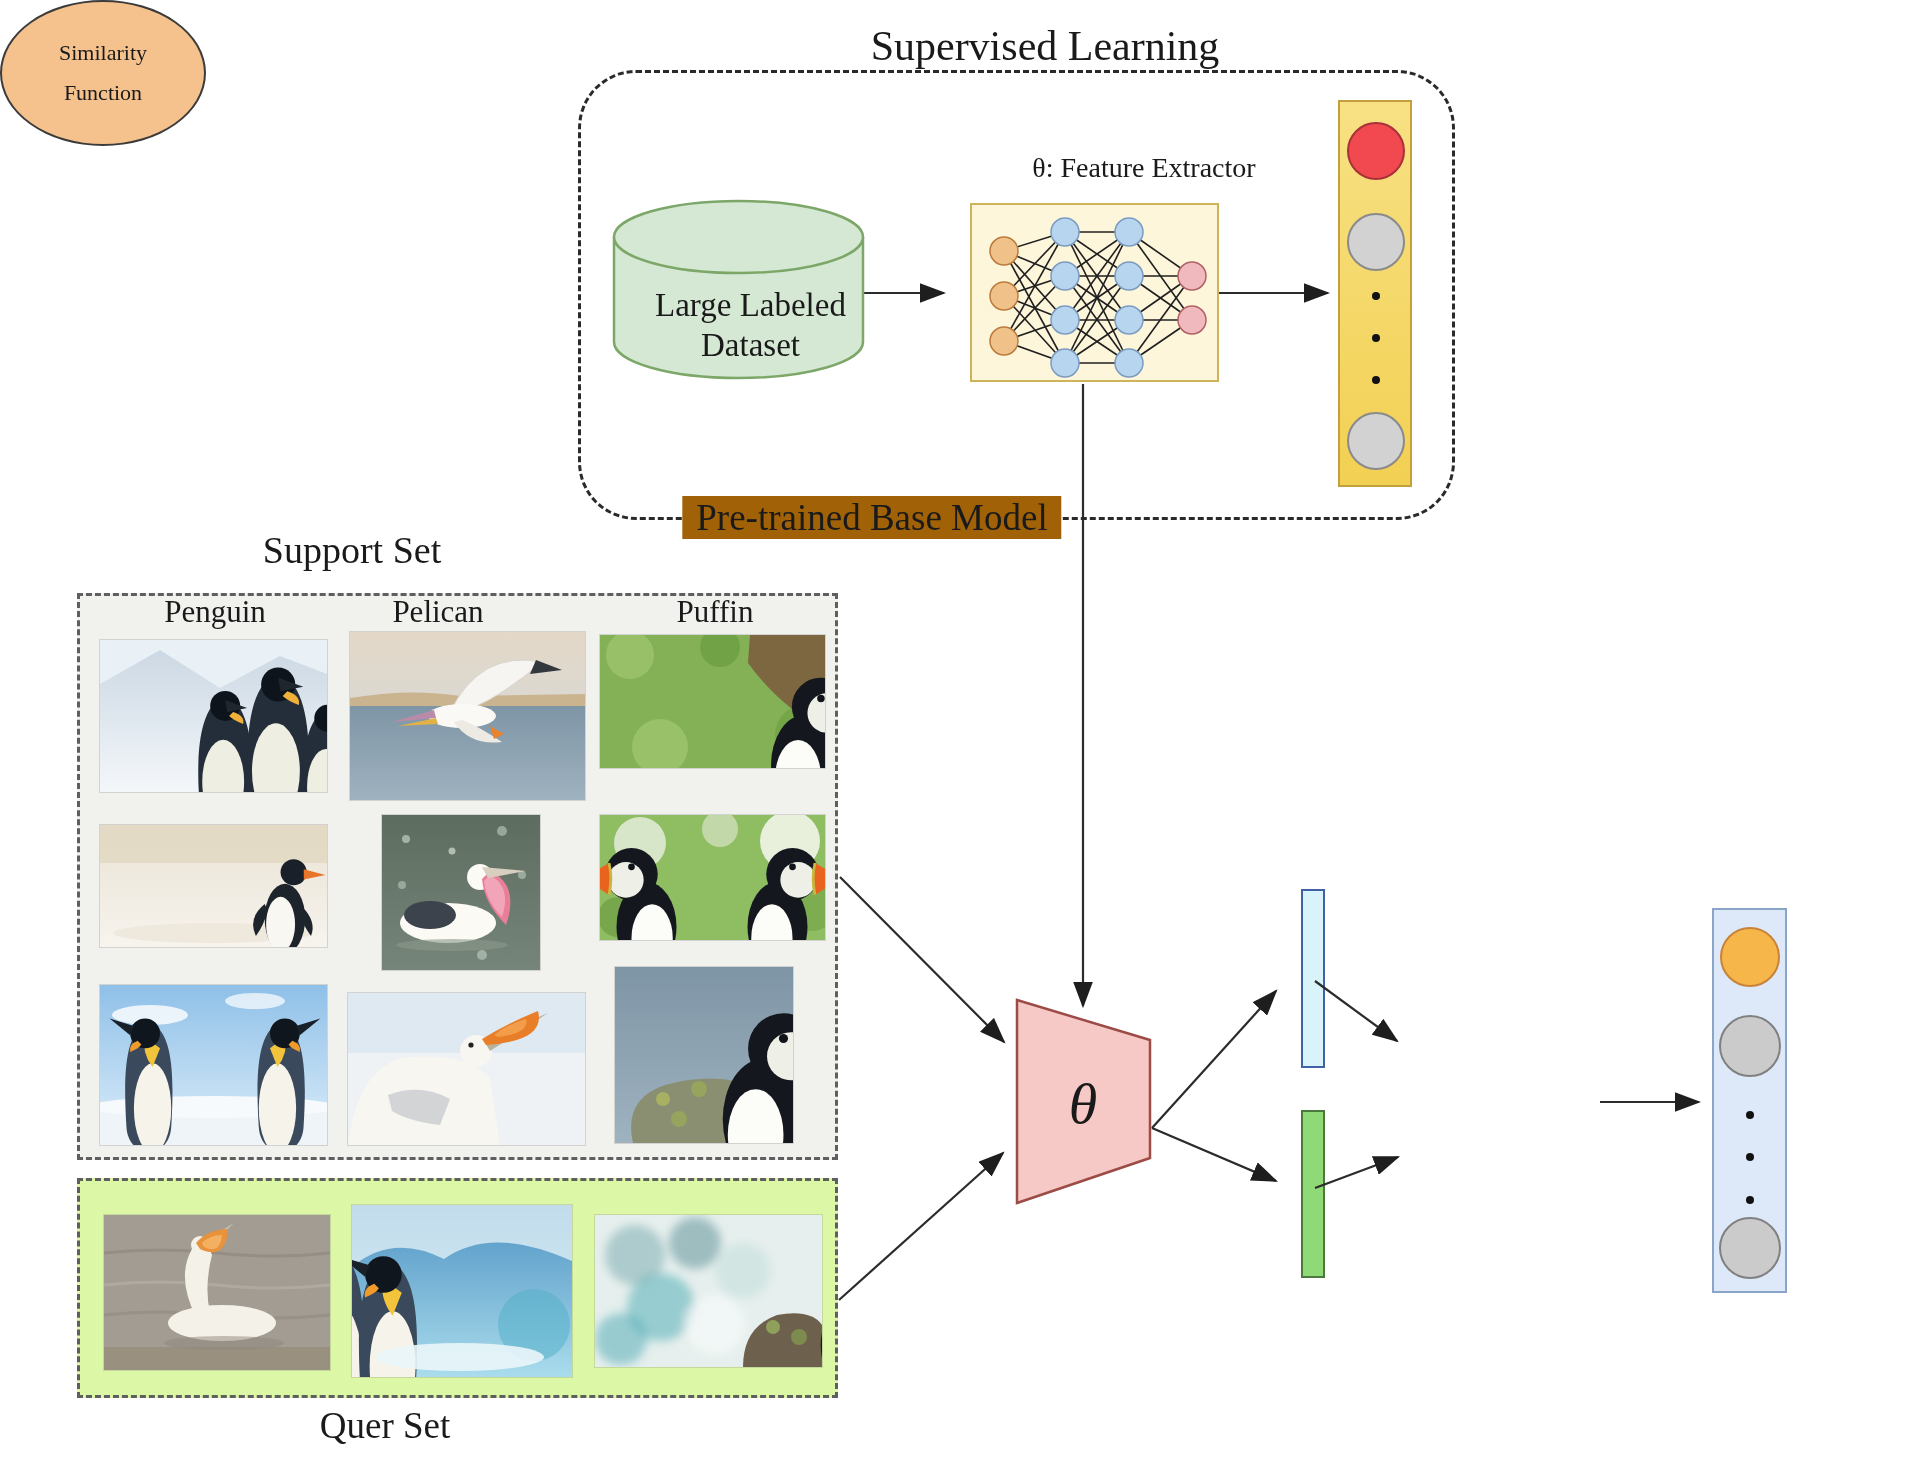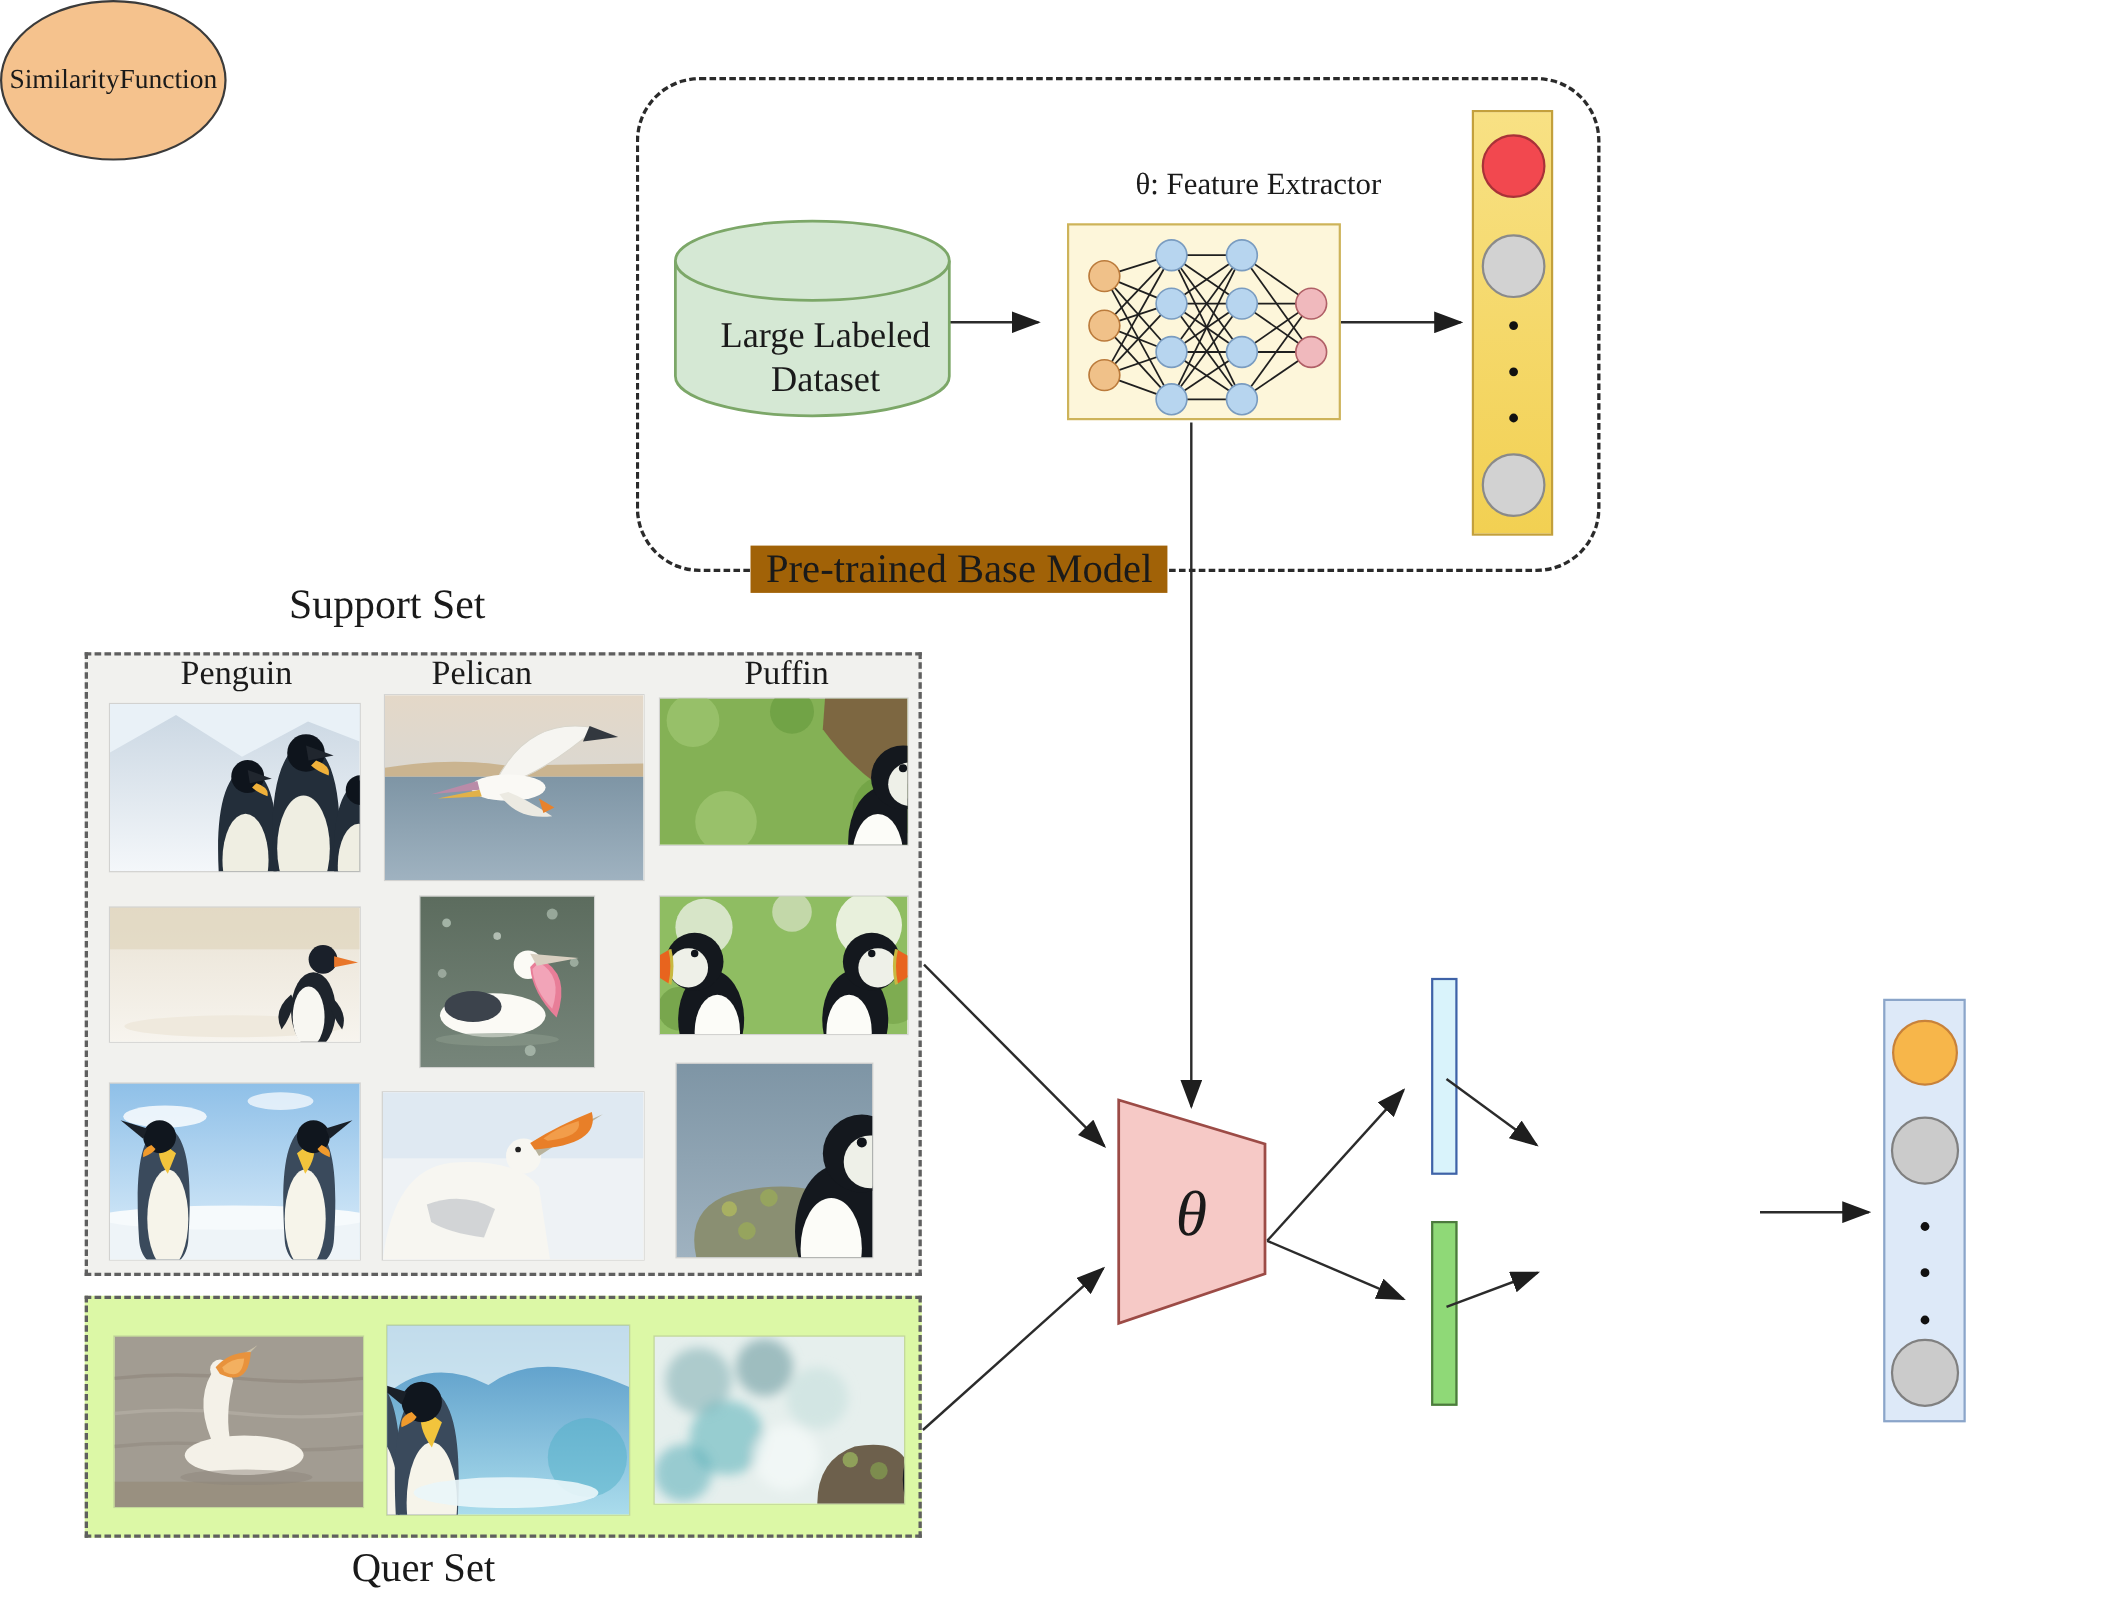--- a/index.html
+++ b/index.html
@@ -22,22 +22,22 @@
   #cyl-wrap{left:600px;top:199px;width:253px;height:181px;}
   #cyl-text{left:0;top:86px;width:253px;text-align:center;font-size:33px;line-height:40px;}
   .vec{position:absolute;box-sizing:border-box;}
   #feature-vector{left:1338px;top:100px;width:74px;height:387px;background:linear-gradient(#f8e184,#f2d052);border:2px solid #c3a03c;}
   #pred-vector{left:1712px;top:908px;width:75px;height:385px;background:#dde9f8;border:2px solid #8ba5c9;}
   .node{position:absolute;border-radius:50%;box-sizing:border-box;}
   .dot{position:absolute;width:8px;height:8px;border-radius:50%;background:#111;}
   #blue-bar{left:1289px;top:889px;width:24px;height:179px;background:#d9f3fb;border:2px solid #3f62a7;box-sizing:border-box;}
   #green-bar{left:1289px;top:1110px;width:24px;height:168px;background:#8fd977;border:2px solid #4c7a3d;box-sizing:border-box;}
   #similarity-ellipse{left:1392px;top:1029px;width:206px;height:146px;border-radius:50%;background:#f5c28d;
-      border:2px solid #3b3b3b;box-sizing:border-box;display:flex;flex-direction:row;align-items:center;justify-content:center;
-      font-size:25px;line-height:40px;z-index:3;}
+      border:2px solid #3b3b3b;box-sizing:border-box;display:flex;flex-direction:column;align-items:center;justify-content:center;
+      font-size:22px;line-height:40px;z-index:3;}
   #theta-lbl{left:1083px;top:1070px;font-size:58px;font-style:italic;z-index:4;}
   .ph{position:absolute;z-index:3;box-shadow:0 0 0 1px rgba(120,120,120,.25);}
   svg.overlay{position:absolute;left:0;top:0;z-index:2;pointer-events:none;}
   .z1{z-index:1;} .z3{z-index:3;} .z4{z-index:4;}
 </style>
 </head>
 <body>
 
 <svg width="0" height="0" style="position:absolute" aria-hidden="true">
   <defs>
@@ -114,20 +114,21 @@
     </symbol>
   </defs>
 </svg>
 
 <div id="stage">
 
   <div id="supervised-box" class="box-dashed z1"></div>
   <div id="support-box" class="box-dashed z1"></div>
   <div id="query-box" class="box-dashed z1"></div>
 
+  <div id="sup-title" class="lbl z4">Supervised Learning</div>
   <div id="extractor-lbl" class="lbl z4">θ: Feature Extractor</div>
   <div id="pretrained-lbl" class="lbl">Pre-trained Base Model</div>
   <div id="support-title" class="lbl z4">Support Set</div>
   <div class="lbl col-lbl" style="left:215px">Penguin</div>
   <div class="lbl col-lbl" style="left:438px">Pelican</div>
   <div class="lbl col-lbl" style="left:715px">Puffin</div>
   <div id="quer-lbl" class="lbl z4">Quer Set</div>
   <div id="qsp-title" class="lbl z4"></div>
   <div id="theta-lbl" class="lbl">θ</div>
 

